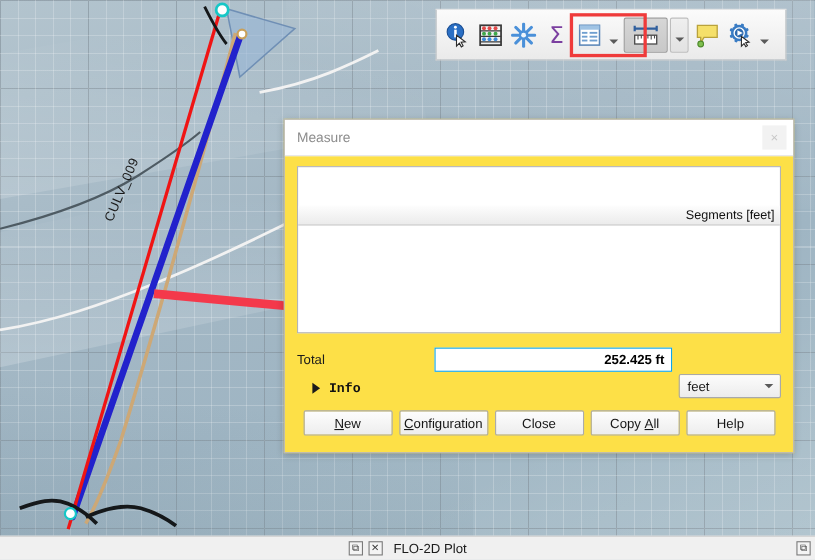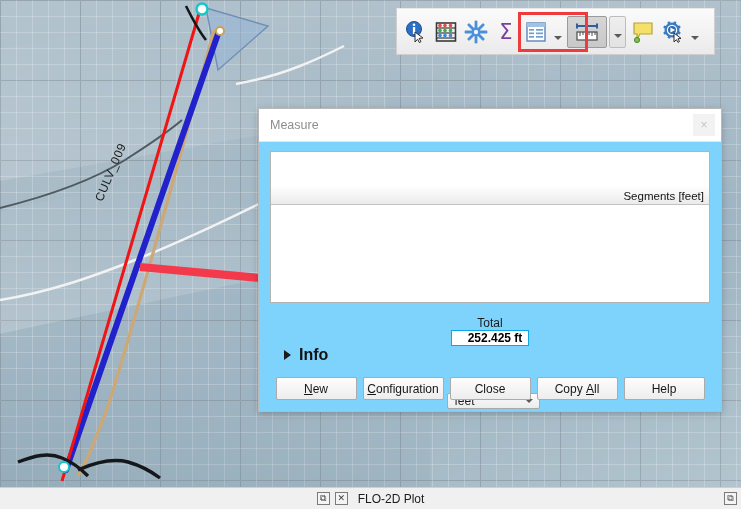--- a/index.html
+++ b/index.html
@@ -81,23 +81,22 @@
     border:1px solid #bdbdbd;border-radius:2px;
   }
   #measure-highlight{
     position:absolute;left:518px;top:12px;width:70px;height:40px;
     border:3px solid #ef3b3b;box-sizing:border-box;pointer-events:none;
   }
 
   
   #measure-dialog{
     position:absolute;left:258px;top:108px;width:464px;height:304px;
-    background:#7dd3fc;border:1px solid #b9b9b9;box-sizing:border-box;
+    background:#fde047;border:1px solid #b9b9b9;box-sizing:border-box;
     box-shadow:0 2px 7px rgba(0,0,0,0.22);
-    text-align:center;
   }
   #dialog-titlebar{
     height:33px;background:#ffffff;border-bottom:1px solid #e6e6e6;
     display:flex;align-items:center;justify-content:space-between;
     padding:0 6px 0 11px;box-sizing:border-box;
   }
   #dialog-title{font-size:12.5px;color:#8d8d8d;}
   #dialog-close-button{
     width:22px;height:22px;display:flex;align-items:center;justify-content:center;
     font-size:12px;color:#c6c6c6;background:#f2f2f2;
@@ -110,21 +109,21 @@
   #segments-header{
     height:18px;background:linear-gradient(to bottom,#fdfdfd,#ebebeb);
     border-bottom:1px solid #c3c3c3;
     display:flex;align-items:center;justify-content:flex-end;
     padding-right:5px;box-sizing:border-box;font-size:11.5px;color:#121212;margin-top:35px;
   }
   .segment-row{
     height:17px;display:flex;align-items:center;justify-content:flex-end;
     padding-right:4px;box-sizing:border-box;font-size:11.5px;color:#000;
   }
-  #total-row{display:flex;align-items:center;margin-top:13px;height:22px;flex-direction:column;}
+  #total-row{display:flex;align-items:center;margin-top:13px;height:22px;}
   #total-label{width:125px;font-size:12px;color:#1b1b1b;}
   #total-field{
     flex:1;height:22px;background:#fff;border:1px solid #0ea5e9;
     box-sizing:border-box;display:flex;align-items:center;justify-content:flex-end;
     padding-right:6px;font-size:12px;font-weight:bold;color:#000;padding-left:16px;
   }
   #units-combo{
     width:93px;height:22px;margin-left:6px;box-sizing:border-box;
     background:linear-gradient(to bottom,#fcfcfc,#ececec);
     border:1px solid #a9a9a9;border-radius:2px;
@@ -139,21 +138,21 @@
     display:flex;align-items:center;justify-content:center;
   }
   .radio-mark.checked::after{
     content:"";width:5px;height:5px;border-radius:50%;background:#1a1a1a;
   }
   #info-row{display:flex;align-items:center;margin-top:8px;padding-left:14px;}
   #info-triangle{
     width:0;height:0;border-top:5px solid transparent;border-bottom:5px solid transparent;
     border-left:7px solid #1b1b1b;margin-right:8px;
   }
-  #info-label{font-size:16px;font-weight:bold;color:#111;}
+  #info-label{font-size:12px;font-weight:bold;color:#111;font-family:Liberation Mono, monospace;}
   #dialog-buttons{
     display:flex;justify-content:center;gap:6px;margin-top:13px;
   }
   .dlg-btn{
     width:81px;height:23px;box-sizing:border-box;
     background:linear-gradient(to bottom,#fdfdfd,#ededed);
     border:1px solid #ababab;border-radius:2px;
     display:flex;align-items:center;justify-content:center;
     font-size:12px;color:#161616;
   }

